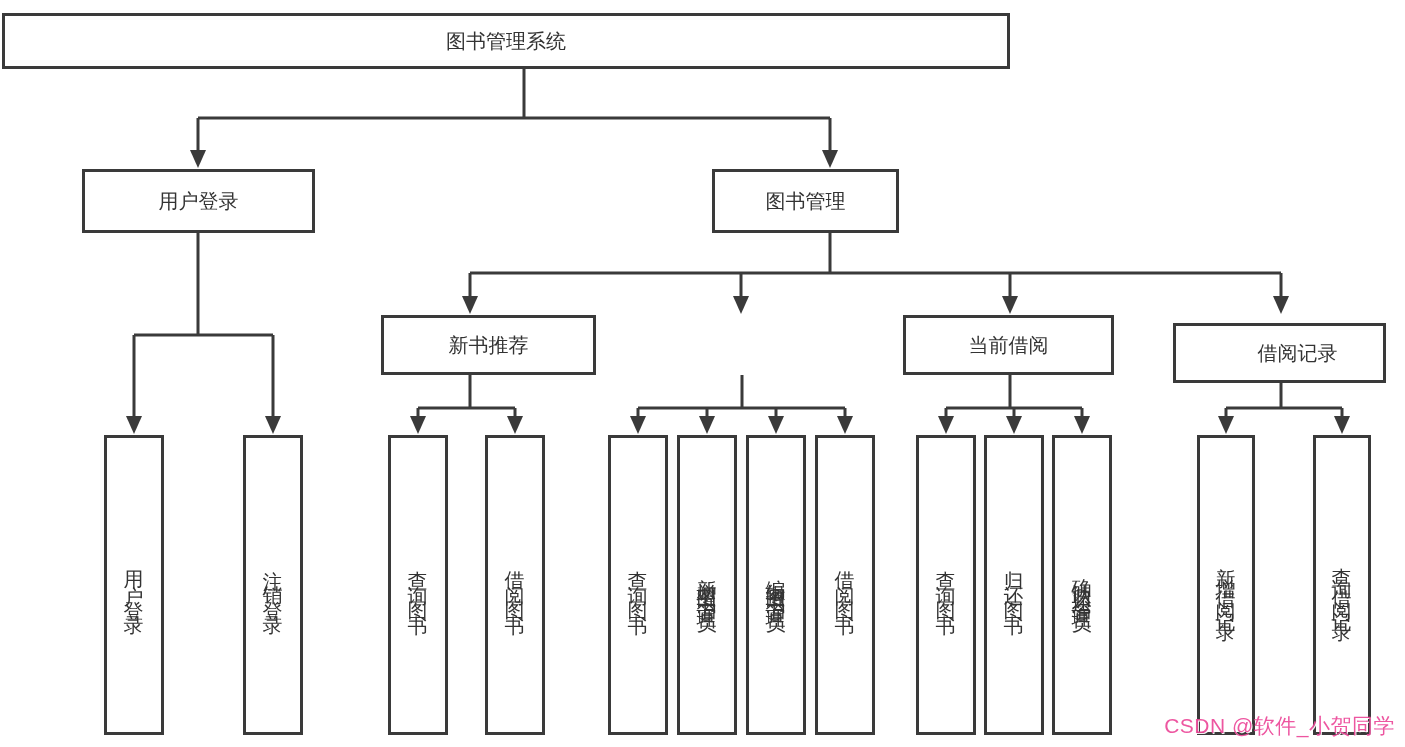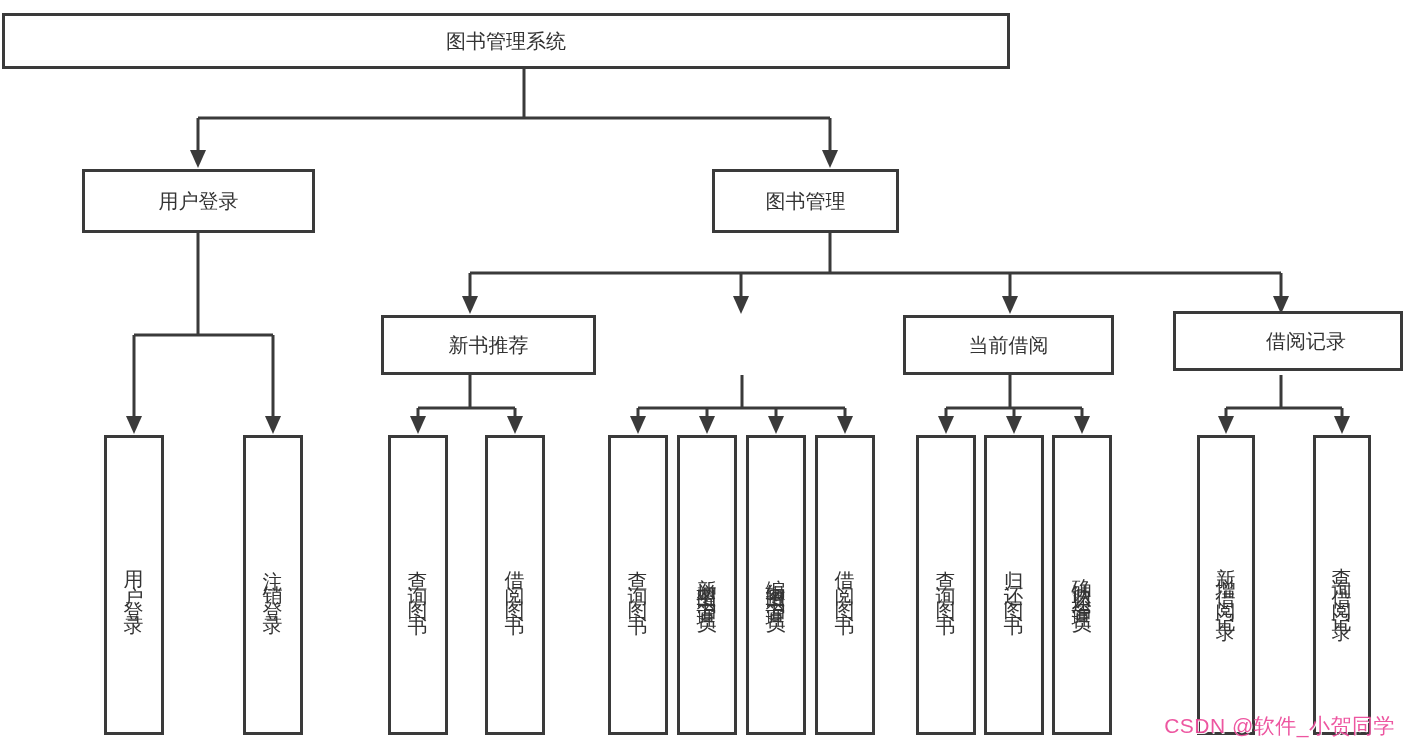--- a/index.html
+++ b/index.html
@@ -81,21 +81,21 @@
   <div class="box" style="left:712px;top:169px;width:187px;height:64px;">
     <span>图书管理</span>
   </div>
 
   <div class="box" style="left:363px;top:315px;width:215px;height:60px;margin-left:18px;">
     <span>新书推荐</span>
   </div>
   <div class="box" style="left:903px;top:315px;width:211px;height:60px;">
     <span>当前借阅</span>
   </div>
-  <div class="box" style="left:1173px;top:311px;width:230px;height:60px;padding-left:36px;">
+  <div class="box" style="left:1173px;top:323px;width:213px;height:60px;padding-left:36px;">
     <span>借阅记录</span>
   </div>
 
   <div class="box" style="left:104px;top:435px;width:60px;height:300px;">
     <span class="vtext ls4">用户登录</span>
   </div>
   <div class="box" style="left:243px;top:435px;width:60px;height:300px;">
     <span class="vtext ls4">注销登录</span>
   </div>
 

